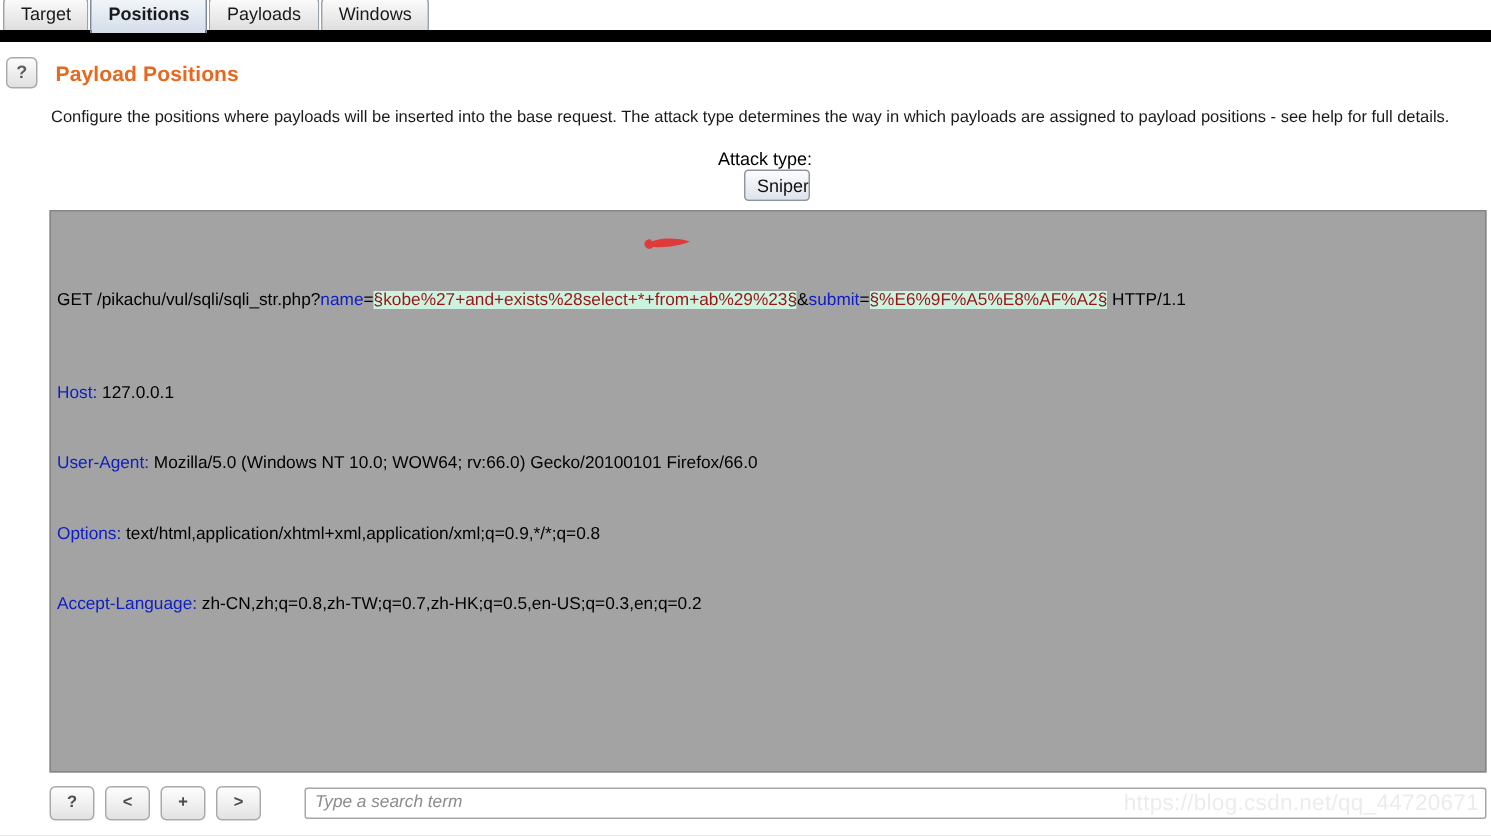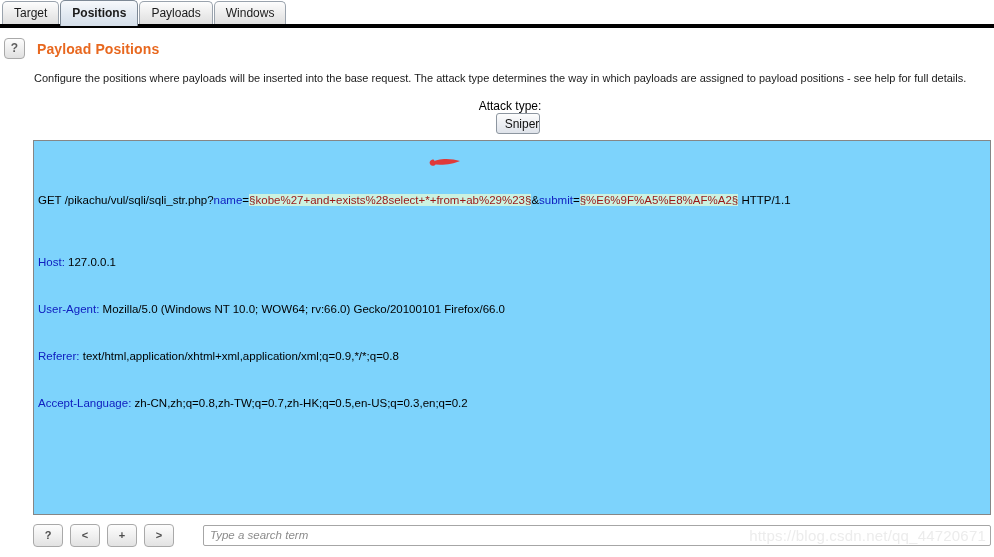--- a/index.html
+++ b/index.html
@@ -15,21 +15,21 @@
     color: #000000;
     position: relative;
     overflow: hidden;
   }
 
   
   .tabbar {
     position: relative;
     height: 28px;
     background: #ffffff;
-    border-bottom: 4px solid #000000;
+    border-bottom: 8px solid #000000;
     display: flex;
     align-items: flex-end;
     padding-left: 2px;
     box-sizing: border-box;
   }
   .tab {
     height: 23px;
     line-height: 22px;
     padding: 0 11px;
     margin-right: 1px;
@@ -122,21 +122,21 @@
   }
 
   
   .editor {
     position: absolute;
     left: 33px;
     top: 140px;
     width: 958px;
     height: 375px;
     border: 1px solid #868686;
-    background: #7dd3fc;
+    background: #a3a3a3;
     box-sizing: border-box;
     overflow: hidden;
     cursor: text;
   }
   .editor-inner {
     padding: 5px 0 0 4px;
     font-family: "Liberation Sans", sans-serif;
     font-size: 11.5px;
     line-height: 15.6px;
     white-space: pre;
@@ -239,21 +239,21 @@
   </div>
 </div>
 
 <div class="editor">
   <div class="editor-inner">
 
     <span class="ln"><span>GET /pikachu/vul/sqli/sqli_str.php?</span><span class="hdr-name">name</span><span>=</span><span class="mark"><span class="sect">§</span><span>kobe%27+and+exists%28select+*+from+ab%29%23</span><span class="sect">§</span></span><span>&amp;</span><span class="hdr-name">submit</span><span>=</span><span class="mark"><span class="sect">§</span><span>%E6%9F%A5%E8%AF%A2</span><span class="sect">§</span></span><span> HTTP/1.1</span></span>
 
     <span class="ln"><span class="hdr-name">Host:</span><span> 127.0.0.1</span></span>
     <span class="ln"><span class="hdr-name">User-Agent:</span><span> Mozilla/5.0 (Windows NT 10.0; WOW64; rv:66.0) Gecko/20100101 Firefox/66.0</span></span>
-    <span class="ln"><span class="hdr-name">Referer:</span><span> text/html,application/xhtml+xml,application/xml;q=0.9,*/*;q=0.8</span></span>
+    <span class="ln"><span class="hdr-name">Options:</span><span> text/html,application/xhtml+xml,application/xml;q=0.9,*/*;q=0.8</span></span>
     <span class="ln"><span class="hdr-name">Accept-Language:</span><span> zh-CN,zh;q=0.8,zh-TW;q=0.7,zh-HK;q=0.5,en-US;q=0.3,en;q=0.2</span></span>
     
 
     
 
     
     
   </div>
 </div>
 

